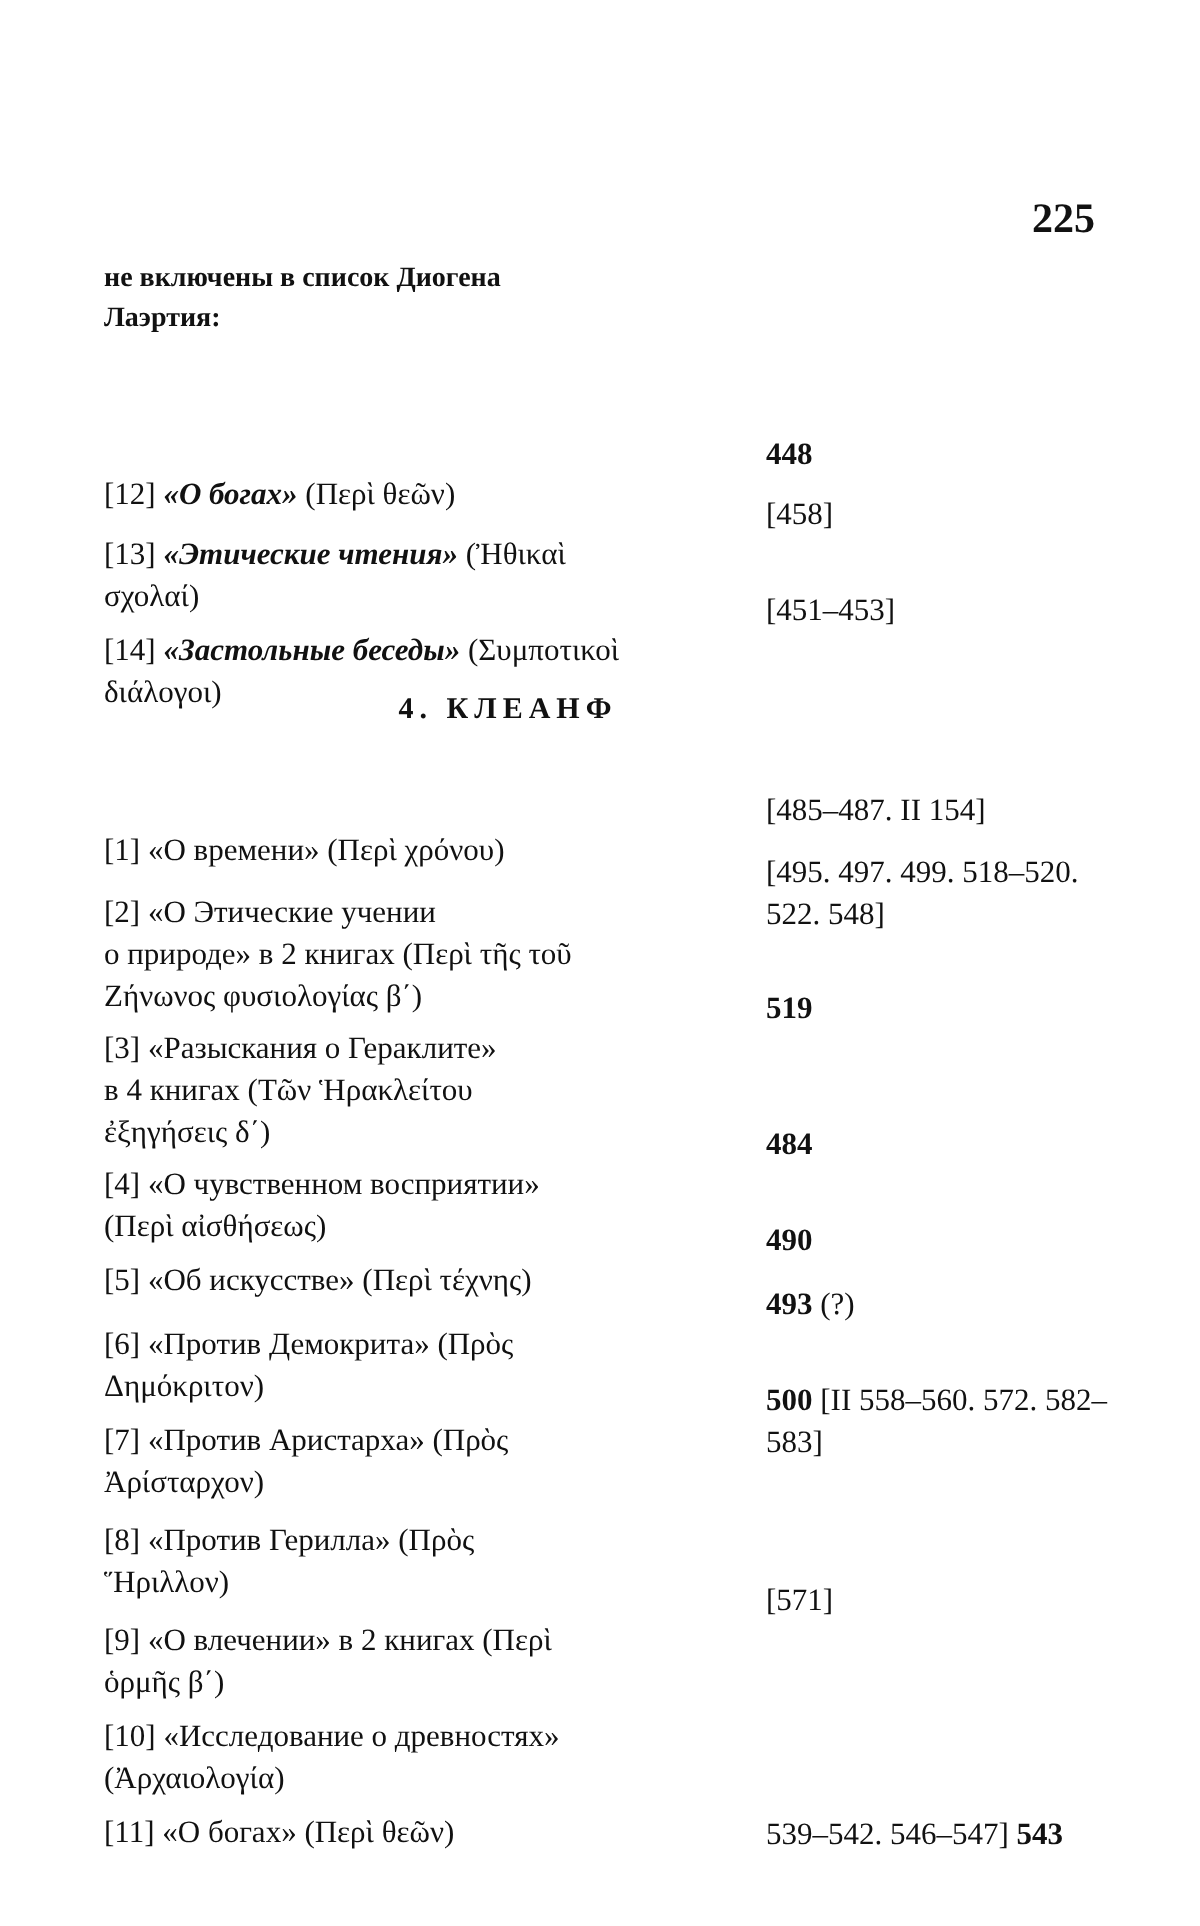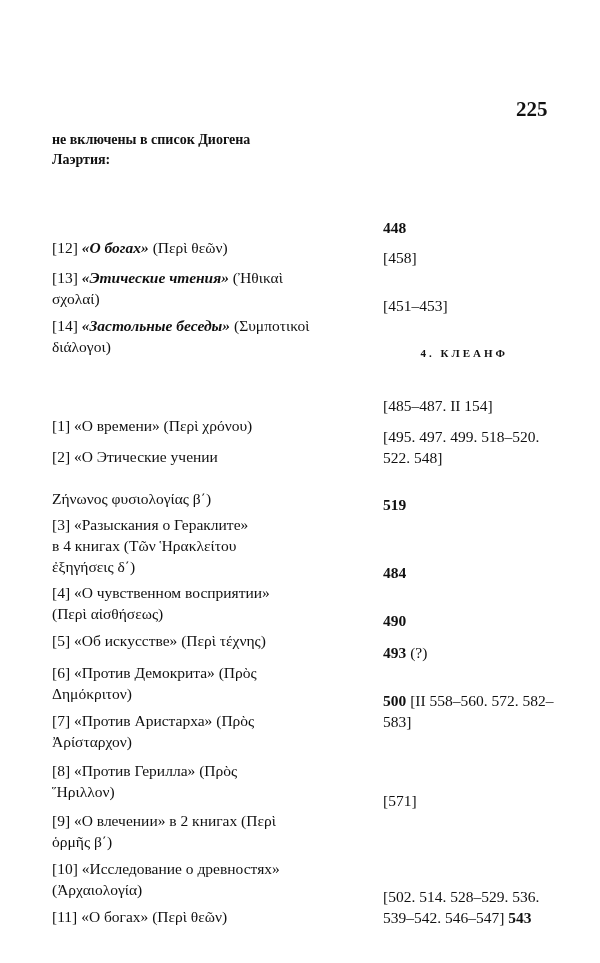--- a/index.html
+++ b/index.html
@@ -22,21 +22,21 @@
     .entry {
       position: absolute; left: 0; width: 500px;
       line-height: 21px;
     }
     .entry .left { position: absolute; left: 0; width: 270px; margin-top: 20px; }
     .entry .right { position: absolute; left: 291px; width: 200px; margin-left: 40px; }
     .it { font-style: italic; }
     .b { font-weight: bold; }
     .section-heading {
       position: absolute; left: 0; width: 508px; top: 347px;
-      text-align: right; font-weight: bold; font-size: 11px; letter-spacing: 3px;
+      text-align: center; font-weight: bold; font-size: 15px; letter-spacing: 3px;
     }
   </style>
 </head>
 <body>
 
 <div class="page-number">225</div>
 
 <div class="intro">
   <span>не включены в список Диогена</span><br>
   <span class="line2">Лаэртия:</span>
@@ -80,21 +80,21 @@
       <span>[1]</span>
       <span>«О времени» (Περὶ χρόνου)</span>
     </div>
     <div class="right">[485–487. II 154]</div>
   </div>
 
   <div class="entry" style="top:426px;">
     <div class="left">
       <span>[2]</span>
       <span>«О Этические учении</span><br>
-      <br>
+      <span>о природе» в 2 книгах (Περὶ τῆς τοῦ</span><br>
       <span>Ζήνωνος φυσιολογίας β΄)</span>
     </div>
     <div class="right">
       <span>[495. 497. 499. 518–520.</span><br>
       <span>522. 548]</span>
     </div>
   </div>
 
   <div class="entry" style="top:494px;">
     <div class="left">
@@ -164,15 +164,15 @@
       <span>«Исследование о древностях»</span><br>
       <span>(Ἀρχαιολογία)</span>
     </div>
   </div>
 
   <div class="entry" style="top:886px;">
     <div class="left">
       <span>[11]</span>
       <span>«О богах» (Περὶ θεῶν)</span>
     </div>
-    <div class="right"><span>[502. 514. 528–529. 536.</span><br><span>539–542. 546–547] </span><span class="b">543</span></div>
+    <div class="right"><br><span>539–542. 546–547] </span><span class="b">543</span></div>
   </div>
 </div>
 
 </body></html>

